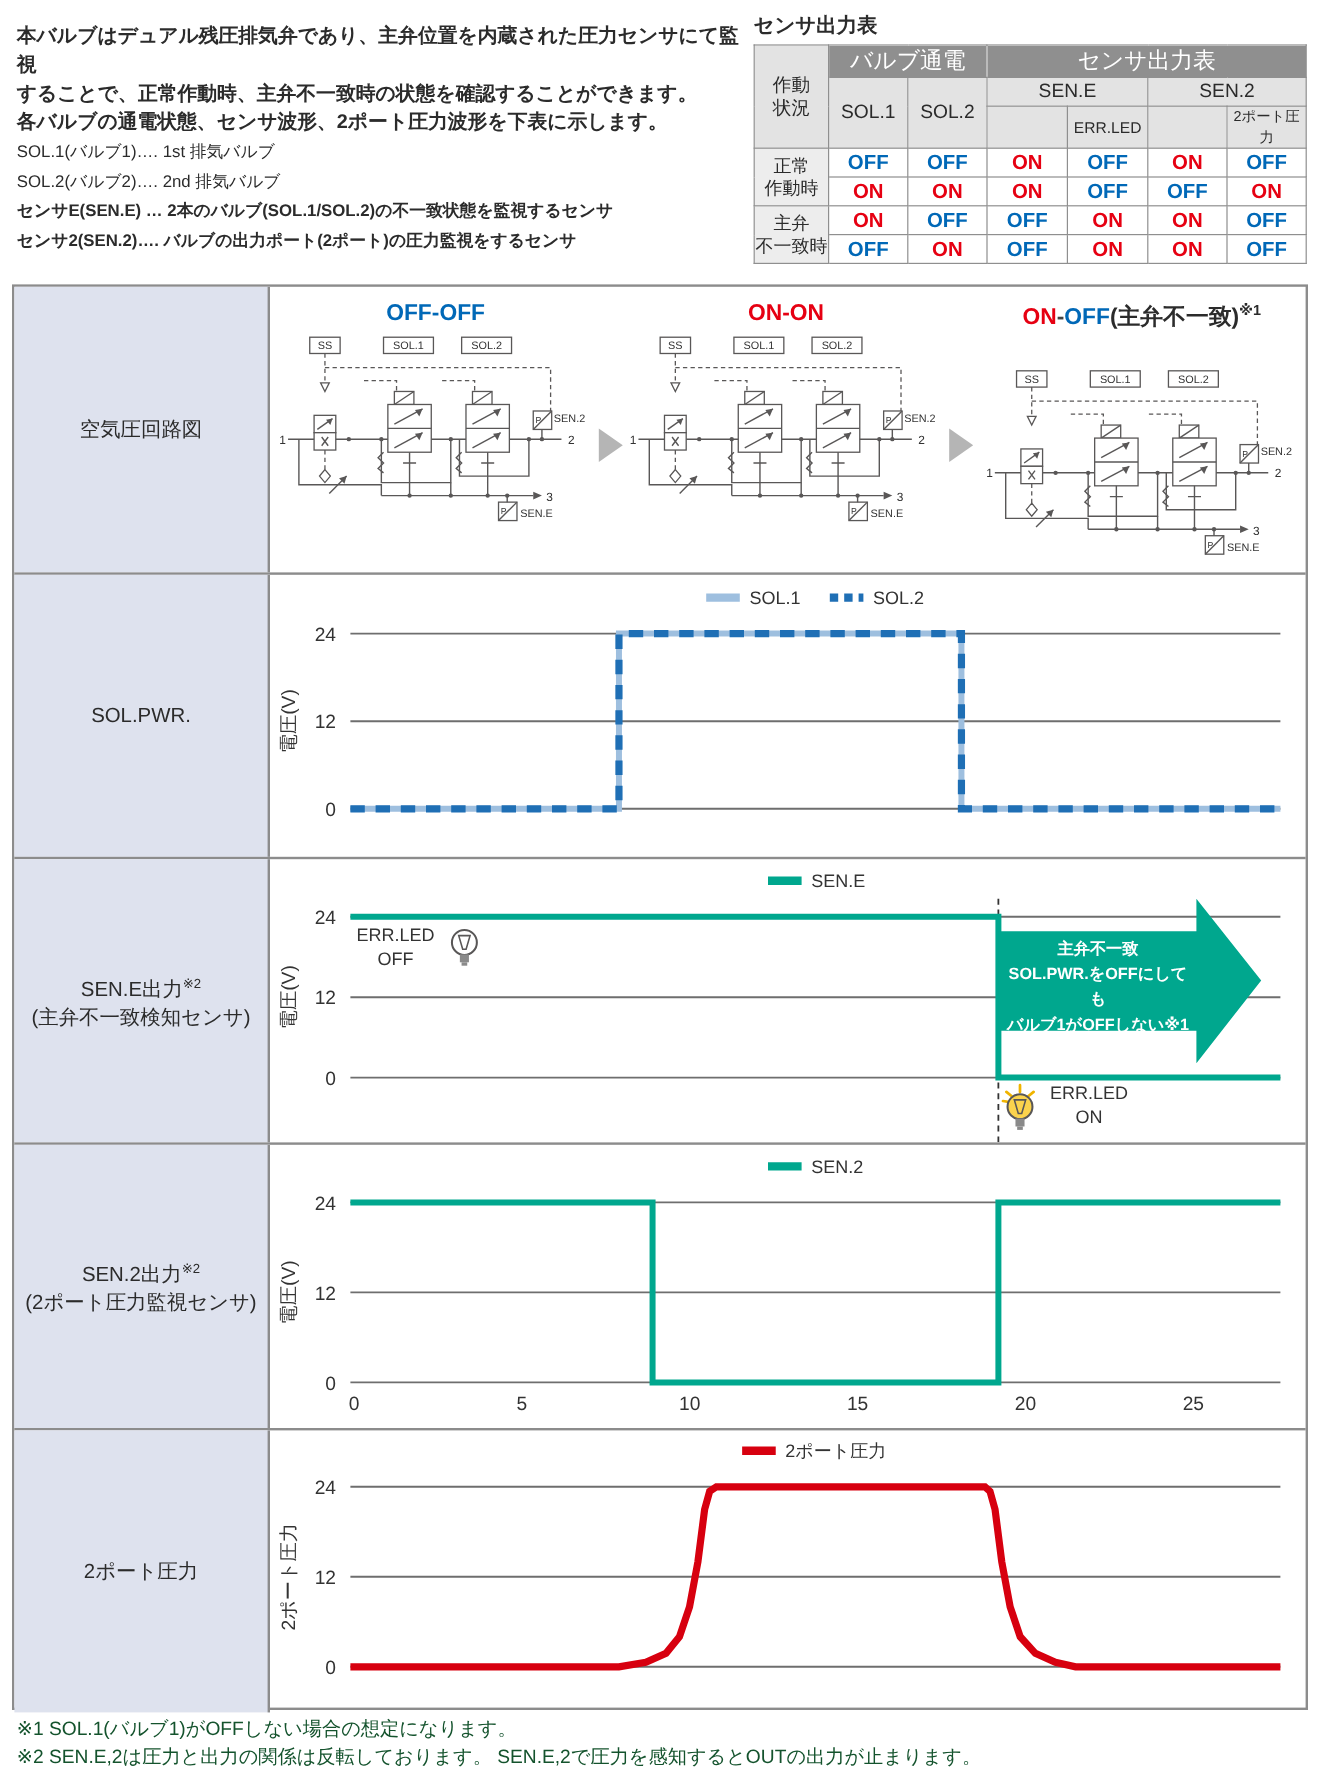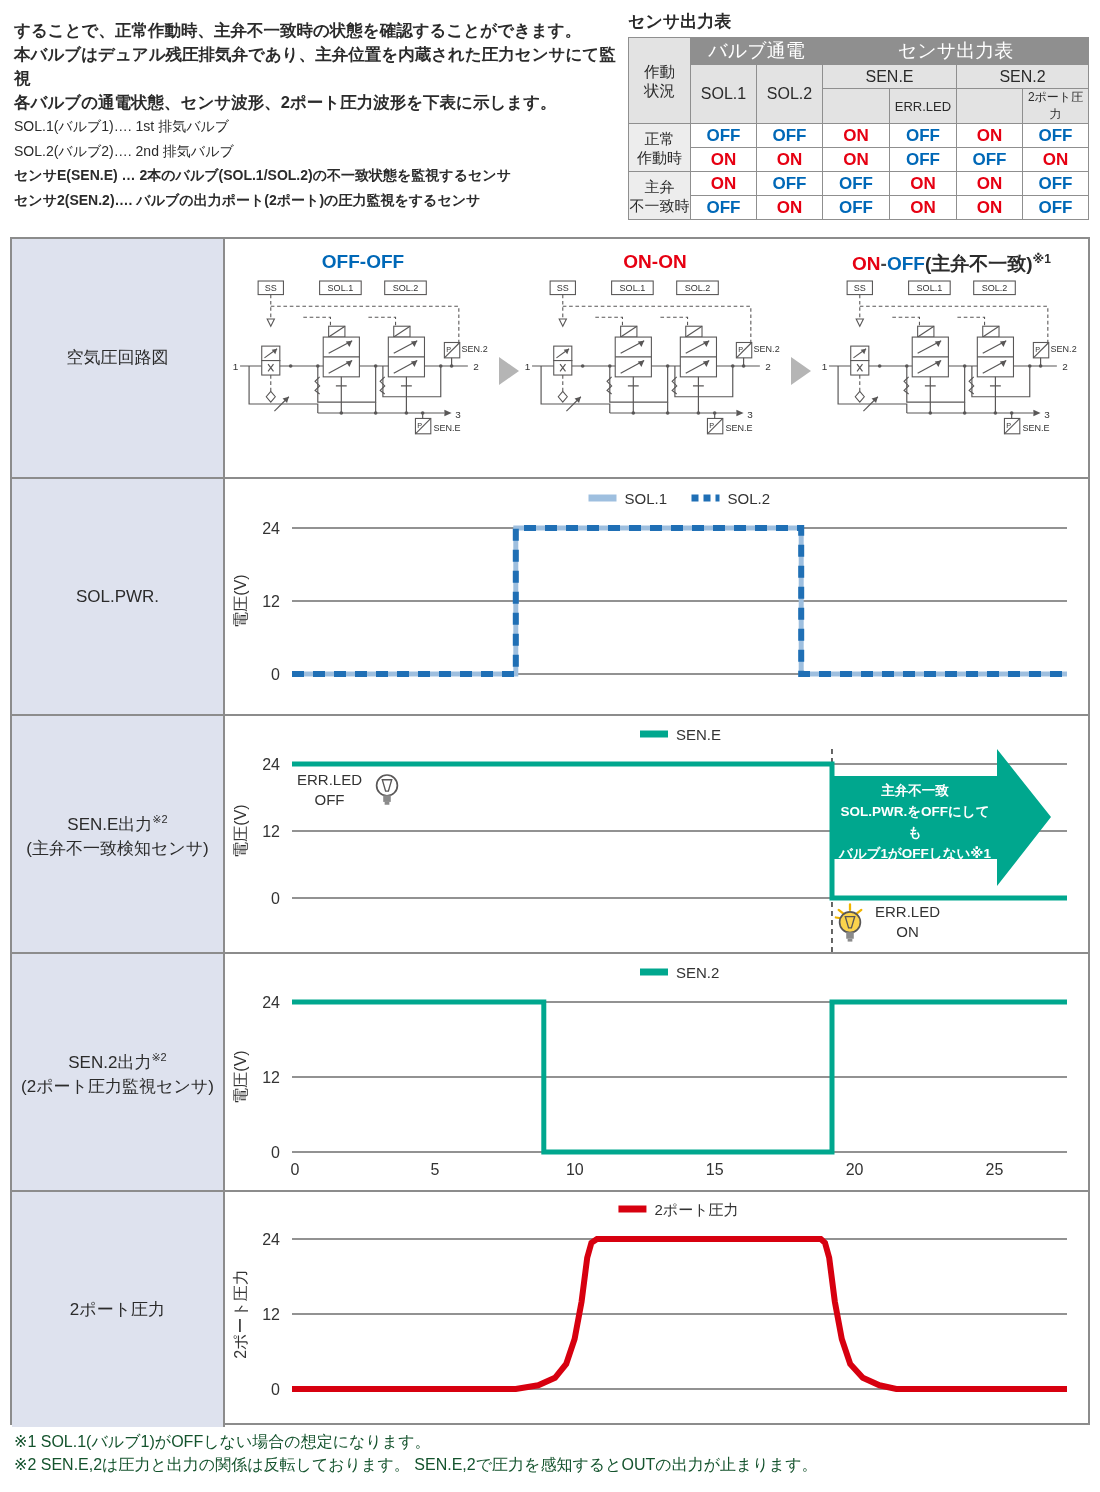--- a/index.html
+++ b/index.html
@@ -60,22 +60,22 @@
   
   .foot{position:absolute;left:14px;top:1430px;font-size:16px;line-height:23px;color:#14532d;}
 </style>
 </head>
 <body>
 
 <div class="page">
 
   <div class="intro">
     <div class="lead">
+      <div>本バルブはデュアル残圧排気弁であり、主弁位置を内蔵された圧力センサにて監視</div>
       <div>することで、正常作動時、主弁不一致時の状態を確認することができます。</div>
-      <div>本バルブはデュアル残圧排気弁であり、主弁位置を内蔵された圧力センサにて監視</div>
       <div>各バルブの通電状態、センサ波形、2ポート圧力波形を下表に示します。</div>
     </div>
     <div class="defs">
       <div>SOL.1(バルブ1)…. 1st 排気バルブ</div>
       <div>SOL.2(バルブ2)…. 2nd 排気バルブ</div>
       <div class="b">センサE(SEN.E) … 2本のバルブ(SOL.1/SOL.2)の不一致状態を監視するセンサ</div>
       <div class="b">センサ2(SEN.2)…. バルブの出力ポート(2ポート)の圧力監視をするセンサ</div>
     </div>
   </div>
 
@@ -329,21 +329,21 @@
     <rect class="bx" x="170" y="6" width="46" height="15"></rect>
     <text x="193" y="17" text-anchor="middle">SOL.2</text>
 
     <text class="port" x="2" y="104">1</text>
     <text class="port" x="268" y="104">2</text>
     <text class="port" x="248" y="157">3</text>
   </svg>
 </div>
           </div>
           <div class="tri"></div>
-          <div class="diag" style="width:290px;">
+          <div class="diag" style="width:290px;gap:28px;">
             <div class="ctitle"><span style="color: rgb(230, 0, 18);">ON</span><span style="color: rgb(68, 68, 68);">-</span><span style="color: rgb(0, 104, 183);">OFF</span><span style="color: rgb(43, 43, 43);">(主弁不一致)</span><span class="sup" style="color: rgb(43, 43, 43);">※1</span></div>
             <div>
   <svg class="circ" width="264" height="182" viewBox="0 0 292 200">
 
     <path class="dsh" d="M44,21 V46"></path>
     <path class="dsh" d="M44,34 H252 V80"></path>
     <path class="dsh" d="M80,46 H110 V56"></path>
     <path class="dsh" d="M152,46 H182 V56"></path>
     <path class="dsh" d="M44,96 V130"></path>
     <polygon class="bx" points="40,48 48,48 44,56"></polygon>

